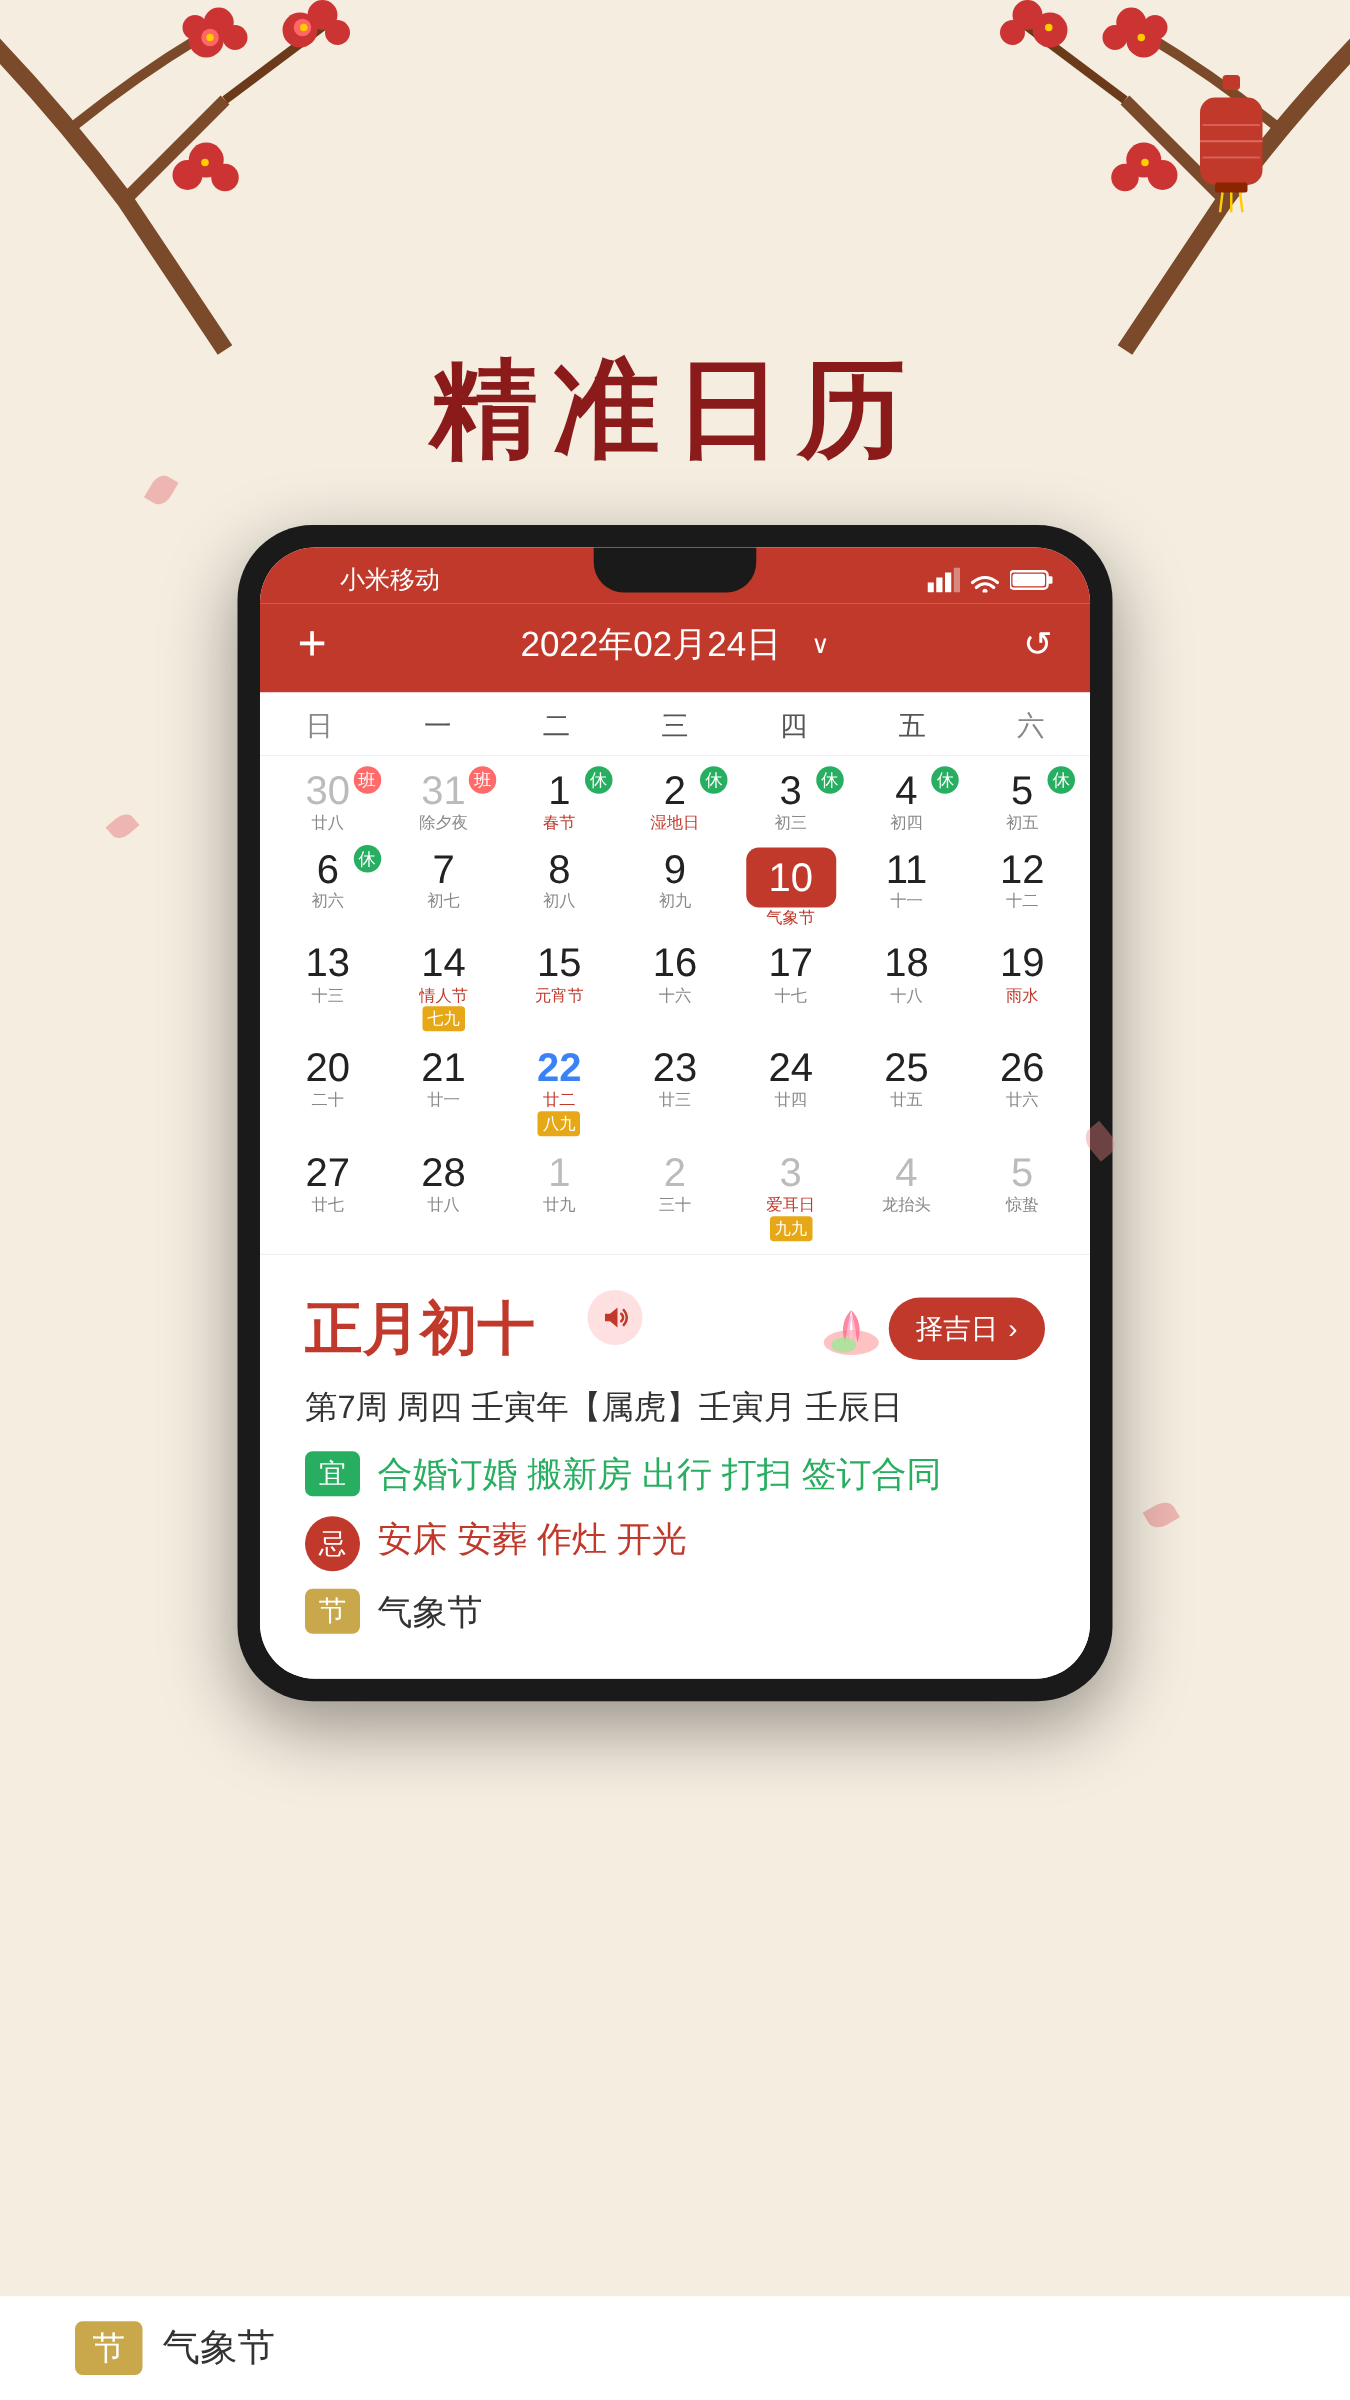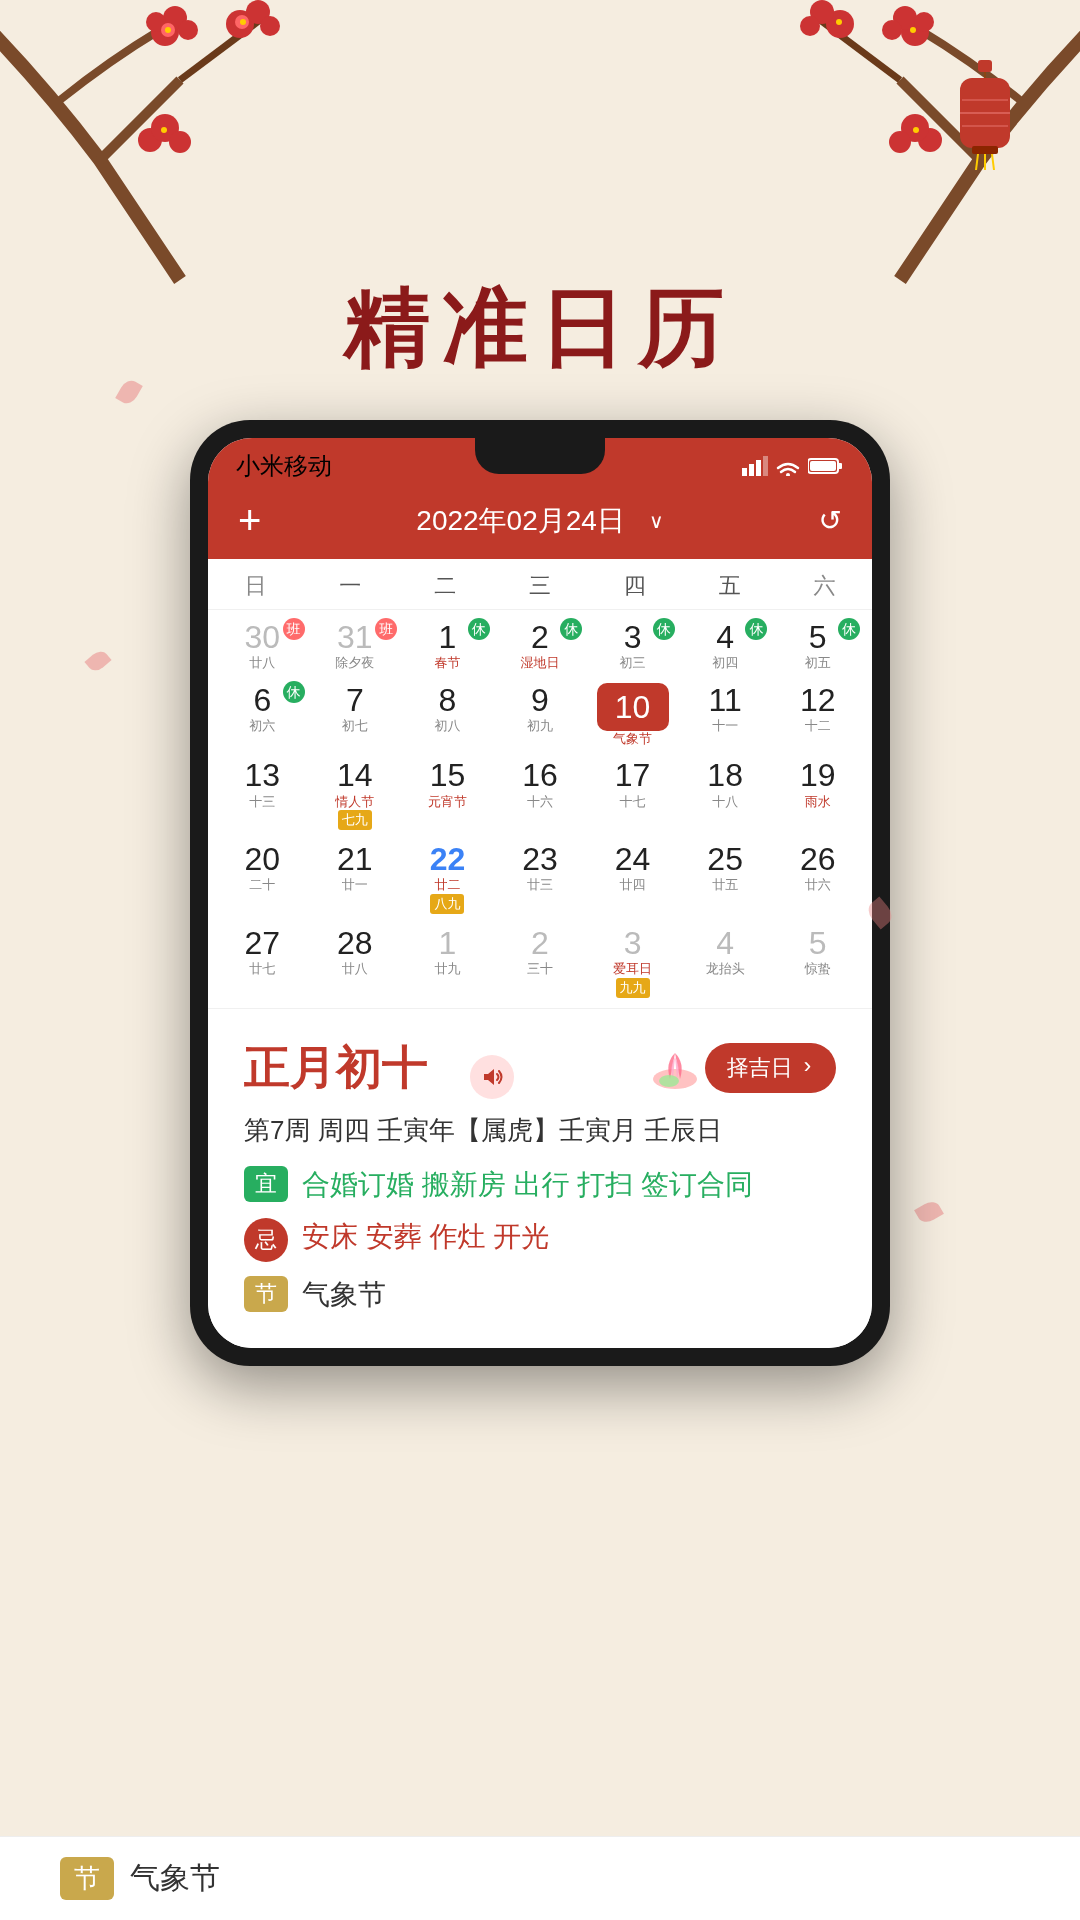--- a/index.html
+++ b/index.html
@@ -82,22 +82,23 @@
     .status-bar {
       background: #c0392b;
       display: flex;
       justify-content: space-between;
       align-items: center;
       padding: 12px 28px 6px;
       position: relative;
     }
 
     .status-bar-carrier {
-      color: #000000;
-      font-size: 24px;
+      color: #ffffff;
+      font-size: 20px;
+      margin-left: 36px;
     }
 
     
     .notch {
       position: absolute;
       top: 0; left: 50%;
       transform: translateX(-50%);
       width: 130px;
       height: 36px;
       background: #1a1a1a;
@@ -628,31 +629,31 @@
         </div>
         <div class="day-cell">
           <span class="day-num grayed">5</span>
           <span class="day-sub">惊蛰</span>
         </div>
 
       </div>
 
       <div class="info-panel">
         <div class="info-date-row">
-          <div style="display:flex; align-items:flex-end; gap:28px;">
+          <div style="display:flex; align-items:flex-start; gap:28px;">
             <span class="info-lunar-date">正月初十</span>
             <div class="info-speaker">
               <svg width="24" height="24">
                 <path d="M4,9 L4,15 L8,15 L14,20 L14,4 L8,9 Z" fill="#c0392b"></path>
                 <path d="M17,9 Q20,12 17,15" fill="none" stroke="#c0392b" stroke-width="2" stroke-linecap="round"></path>
                 <path d="M19,6 Q24,12 19,18" fill="none" stroke="#c0392b" stroke-width="2" stroke-linecap="round"></path>
               </svg>
             </div>
           </div>
-          <div style="display:flex; align-items:center; font-family:Liberation Mono, monospace;">
+          <div style="display:flex; align-items:center; ">
 
             <svg width="60" height="50">
               <ellipse cx="30" cy="36" rx="22" ry="10" fill="#ff9999" opacity="0.6"></ellipse>
               <path d="M30,10 Q40,20 35,36" fill="#ff6b8a" opacity="0.8"></path>
               <path d="M30,10 Q20,20 25,36" fill="#ff6b8a" opacity="0.8"></path>
               <path d="M30,14 Q36,24 32,36" fill="#ffaacc" opacity="0.8"></path>
               <path d="M30,14 Q24,24 28,36" fill="#ffaacc" opacity="0.8"></path>
               <ellipse cx="24" cy="38" rx="10" ry="6" fill="#90ee90" opacity="0.7"></ellipse>
             </svg>
             <div class="info-lucky-btn">

